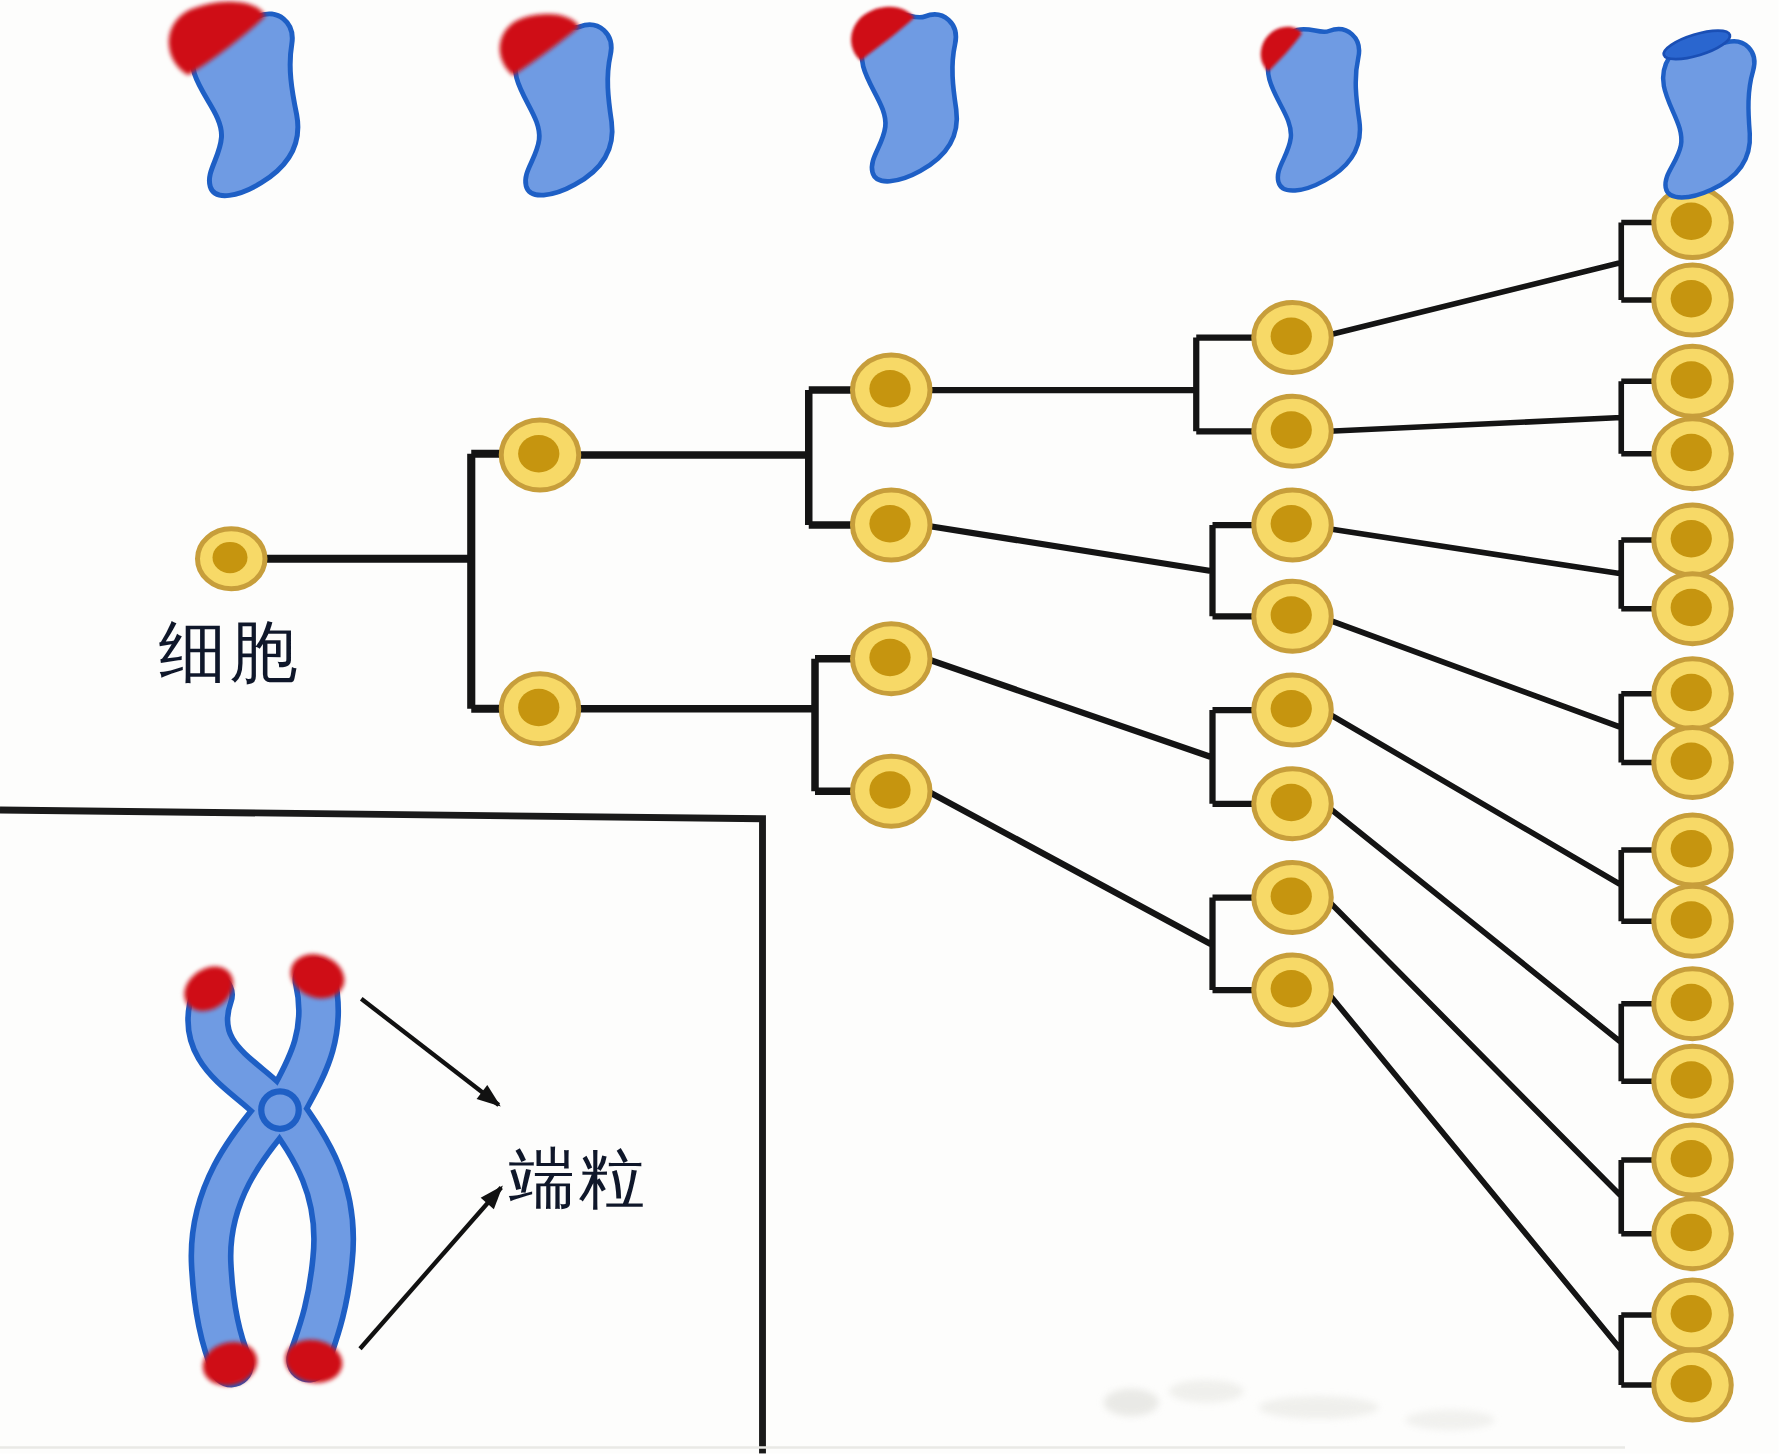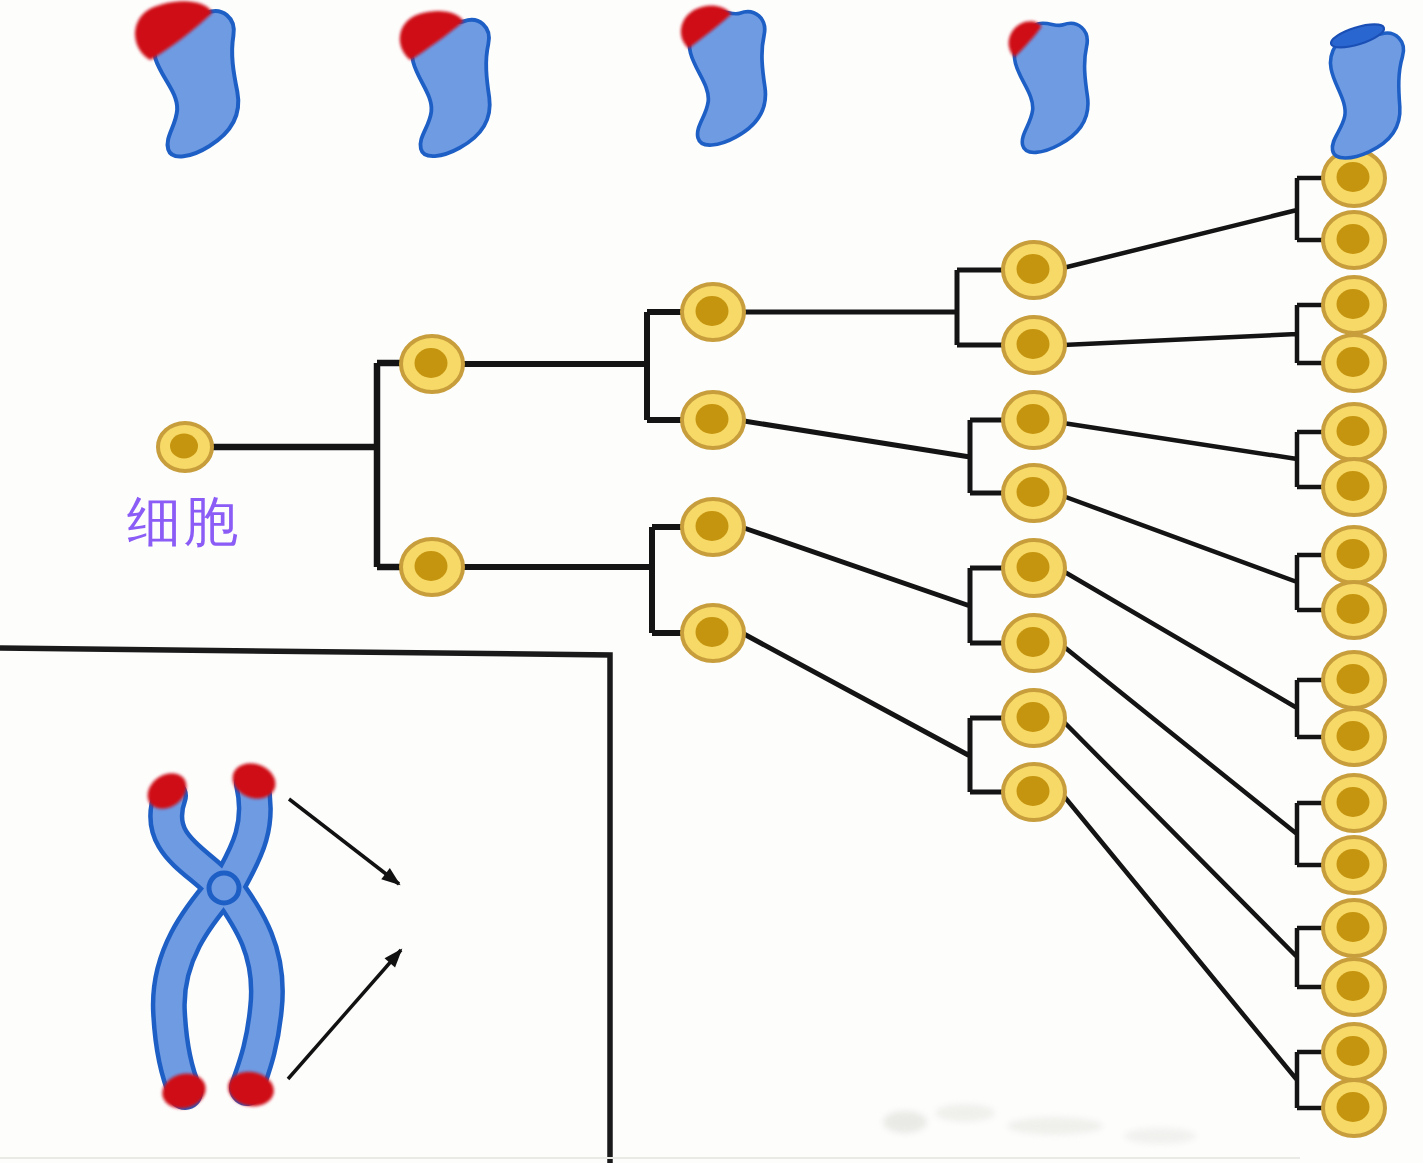--- a/index.html
+++ b/index.html
@@ -6,21 +6,21 @@
   .canvas{
     position:relative;
     width:1423px;height:1163px;
     background:#fdfdfc;
     overflow:hidden;
     font-family:"Liberation Sans","DejaVu Sans",sans-serif;
   }
   .canvas svg{position:absolute;left:0;top:0;}
   .lbl{
     position:absolute;
-    color:#8b5cf6;
+    color:#0f172a;
     font-family:"Liberation Sans","DejaVu Sans",sans-serif;
     letter-spacing:3px;
     white-space:nowrap;
     user-select:none;
   }
   .lbl-cell{left:127px;top:486px;font-size:54px;}
   .lbl-chromosome{left:94px;top:712px;font-size:55px;}
   .lbl-telomere{left:407px;top:908px;font-size:53px;}
   .ln{stroke:#141414;fill:none;}
   .cell-o{fill:#F7D967;stroke:#C79E3B;stroke-width:4;}
@@ -168,13 +168,14 @@
 
   <g filter="url(#soft3)" opacity="0.75">
     <ellipse cx="905" cy="1122" rx="22" ry="11" fill="#e3e3df"></ellipse>
     <ellipse cx="965" cy="1113" rx="30" ry="9" fill="#ebebe7"></ellipse>
     <ellipse cx="1055" cy="1126" rx="48" ry="9" fill="#ebebe7"></ellipse>
     <ellipse cx="1160" cy="1136" rx="36" ry="8" fill="#ededea"></ellipse>
   </g>
 </svg>
 
 <div class="lbl lbl-cell">细胞</div>
+<div class="lbl lbl-telomere">端粒</div>
 </div>
 
 </body></html>

